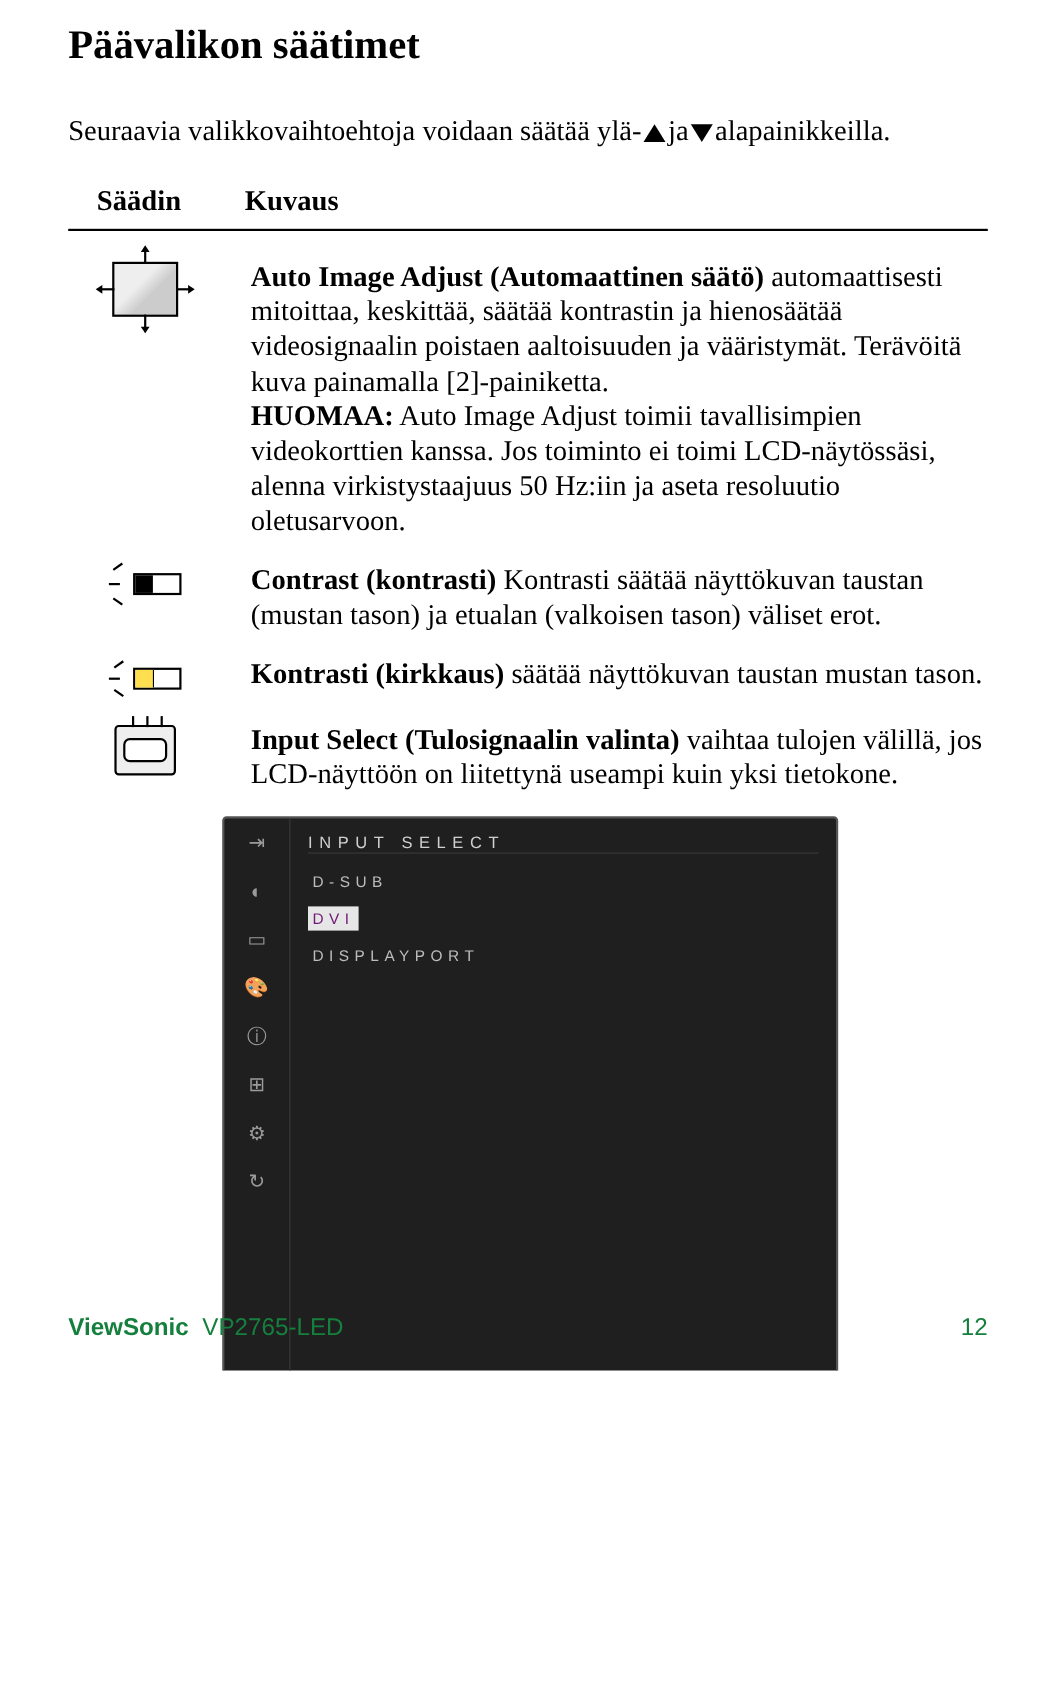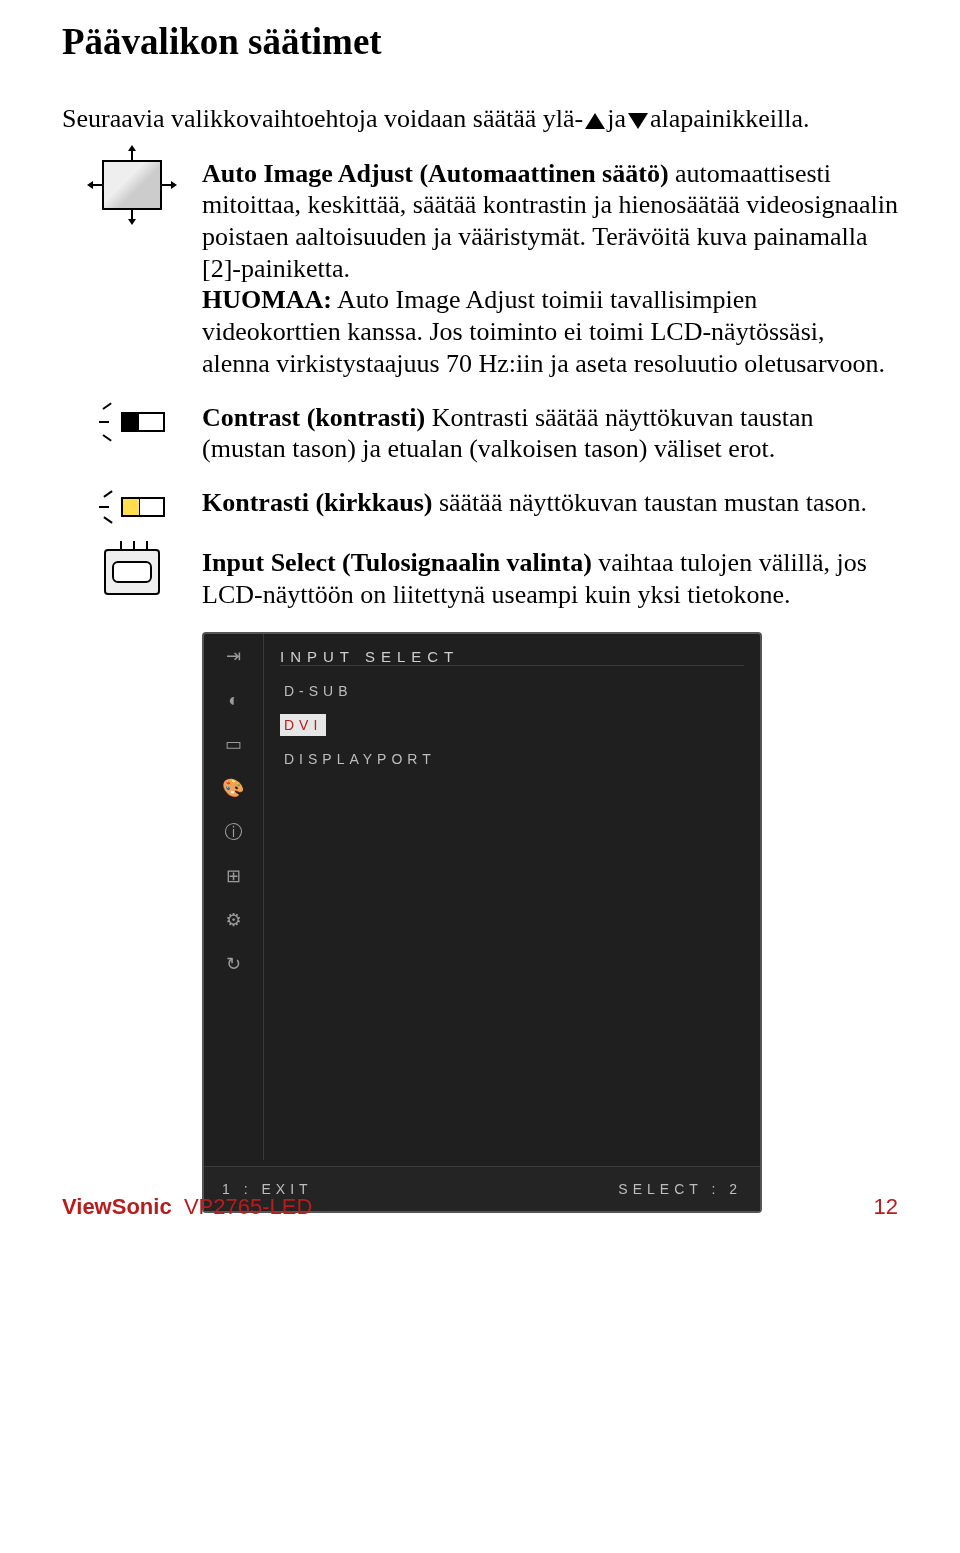--- a/index.html
+++ b/index.html
@@ -4,21 +4,21 @@
 <style>
   * { box-sizing: border-box; margin: 0; padding: 0; }
   html, body { width: 960px; background: #fff; font-family: "Times New Roman", Times, serif; color: #000; }
   .page { width: 960px; height: 1246px; position: relative; padding: 20px 62px 0 62px; }
   .title { font-size: 37px; font-weight: bold; margin-bottom: 6px; }
   .subtitle { font-size: 26px; margin-bottom: 22px; line-height: 1.25; margin-top: 40px; }
   .tri-up, .tri-down { display: inline-block; vertical-align: -2px; }
   .tri-up { width: 0; height: 0; border-left: 10px solid transparent; border-right: 10px solid transparent; border-bottom: 16px solid #000; margin: 0 2px; }
   .tri-down { width: 0; height: 0; border-left: 10px solid transparent; border-right: 10px solid transparent; border-top: 16px solid #000; margin: 0 2px; }
   .headers { display: flex; font-size: 26px; font-weight: bold; padding: 10px 0 10px 26px; gap: 58px; border-bottom: 2px solid #000; margin-bottom: 26px; }
-  .row { display: flex; margin-bottom: 22px; }
+  .row { display: flex; margin-bottom: 22px; gap: 26px; }
   .icon-col { width: 140px; flex: 0 0 140px; display: flex; justify-content: center; padding-top: 2px; }
   .desc-col { flex: 1; font-size: 26px; line-height: 1.22; }
   .desc-col b { font-weight: bold; }
 
   
   .ico-auto { width: 60px; height: 50px; position: relative; border: 2px solid #000; background: linear-gradient(135deg,#eee 40%,#ccc 60%); }
   .ico-auto .arr { position: absolute; background: #000; }
   .arr-v { width: 2px; height: 12px; left: 50%; top: -12px; transform: translateX(-50%); }
   .arr-v::before, .arr-v::after { content:""; position:absolute; left:-3px; width:0;height:0;border-left:4px solid transparent;border-right:4px solid transparent; }
   .arr-v::before { top:-5px; border-bottom:6px solid #000; }
@@ -50,49 +50,53 @@
   .p1{left:14px;} .p2{left:27px;} .p3{left:40px;}
 
   
   .osd { width: 560px; margin-left: 140px; background:#1f1f1f; border:2px solid #555; border-radius:4px; padding:0; font-family: Arial, Helvetica, sans-serif; color:#bdbdbd; }
   .osd-body { display:flex; }
   .osd-sidebar { width:60px; border-right:1px solid #3a3a3a; padding:10px 0; display:flex; flex-direction:column; align-items:center; gap:20px; }
   .osd-ic { width:30px; height:24px; display:flex;align-items:center;justify-content:center; font-size:18px; color:#9a9a9a; }
   .osd-main { flex:1; padding:14px 16px 10px 16px; }
   .osd-title { font-size:15px; letter-spacing:6px; color:#cfcfcf; border-bottom:1px solid #3a3a3a; margin-bottom:14px; }
   .osd-item { font-size:14px; letter-spacing:5px; padding:3px 4px; margin-top:12px; width:fit-content; }
-  .osd-item.sel { background:#e6e6e6; color:#b91c1c; }
+  .osd-item.sel { background:#e6e6e6; color:#701a75; }
   .osd-gap { height: 380px; }
   .osd-footer { border-top:1px solid #3a3a3a; padding:14px 18px; display:flex; justify-content:space-between; font-size:14px; letter-spacing:5px; color:#bdbdbd; background:#242424; margin-top:6px; }
 
-  .footer { position:absolute; left:62px; right:62px; bottom:26px; display:flex; justify-content:space-between; font-family: Arial, Helvetica, sans-serif; font-size:22px; color:#b91c1c; }
+  .footer { position:absolute; left:62px; right:62px; bottom:26px; display:flex; justify-content:space-between; font-family: Arial, Helvetica, sans-serif; font-size:22px; color:#15803d; }
   .footer .left b { font-weight:bold; }
 </style>
 </head>
 <body>
 
 <div class="page">
   <div class="title">Päävalikon säätimet</div>
   <div class="subtitle">
     <span>Seuraavia valikkovaihtoehtoja voidaan säätää ylä-</span><span class="tri-up"></span><span>ja</span><span class="tri-down"></span><span>alapainikkeilla.</span>
   </div>
 
+  <div class="headers">
+    <span>Säädin</span>
+    <span>Kuvaus</span>
+  </div>
 
   <div class="row">
     <div class="icon-col">
       <div class="ico-auto">
         <span class="arr arr-v"></span>
           <span class="arr arr-v2"></span>
           <span class="arr arr-h"></span>
           <span class="arr arr-h2"></span>
       </div>
     </div>
     <div class="desc-col">
       <b>Auto Image Adjust (Automaattinen säätö)</b><span> automaattisesti mitoittaa, keskittää, säätää kontrastin ja hienosäätää videosignaalin poistaen aaltoisuuden ja vääristymät. Terävöitä kuva painamalla [2]-painiketta.</span><br>
-      <b>HUOMAA:</b><span> Auto Image Adjust toimii tavallisimpien videokorttien kanssa. Jos toiminto ei toimi LCD-näytössäsi, alenna virkistystaajuus 70 Hz:iin ja aseta resoluutio oletusarvoon.</span>
+      <b>HUOMAA:</b><span> Auto Image Adjust toimii tavallisimpien videokorttien kanssa. Jos toiminto ei toimi LCD-näytössäsi, alenna virkistystaajuus 50 Hz:iin ja aseta resoluutio oletusarvoon.</span>
     </div>
   </div>
 
   <div class="row">
     <div class="icon-col">
       <div class="ico-contrast">
         <div class="rays">
             <span class="r1"></span>
             <span class="r2"></span>
             <span class="r3"></span>

